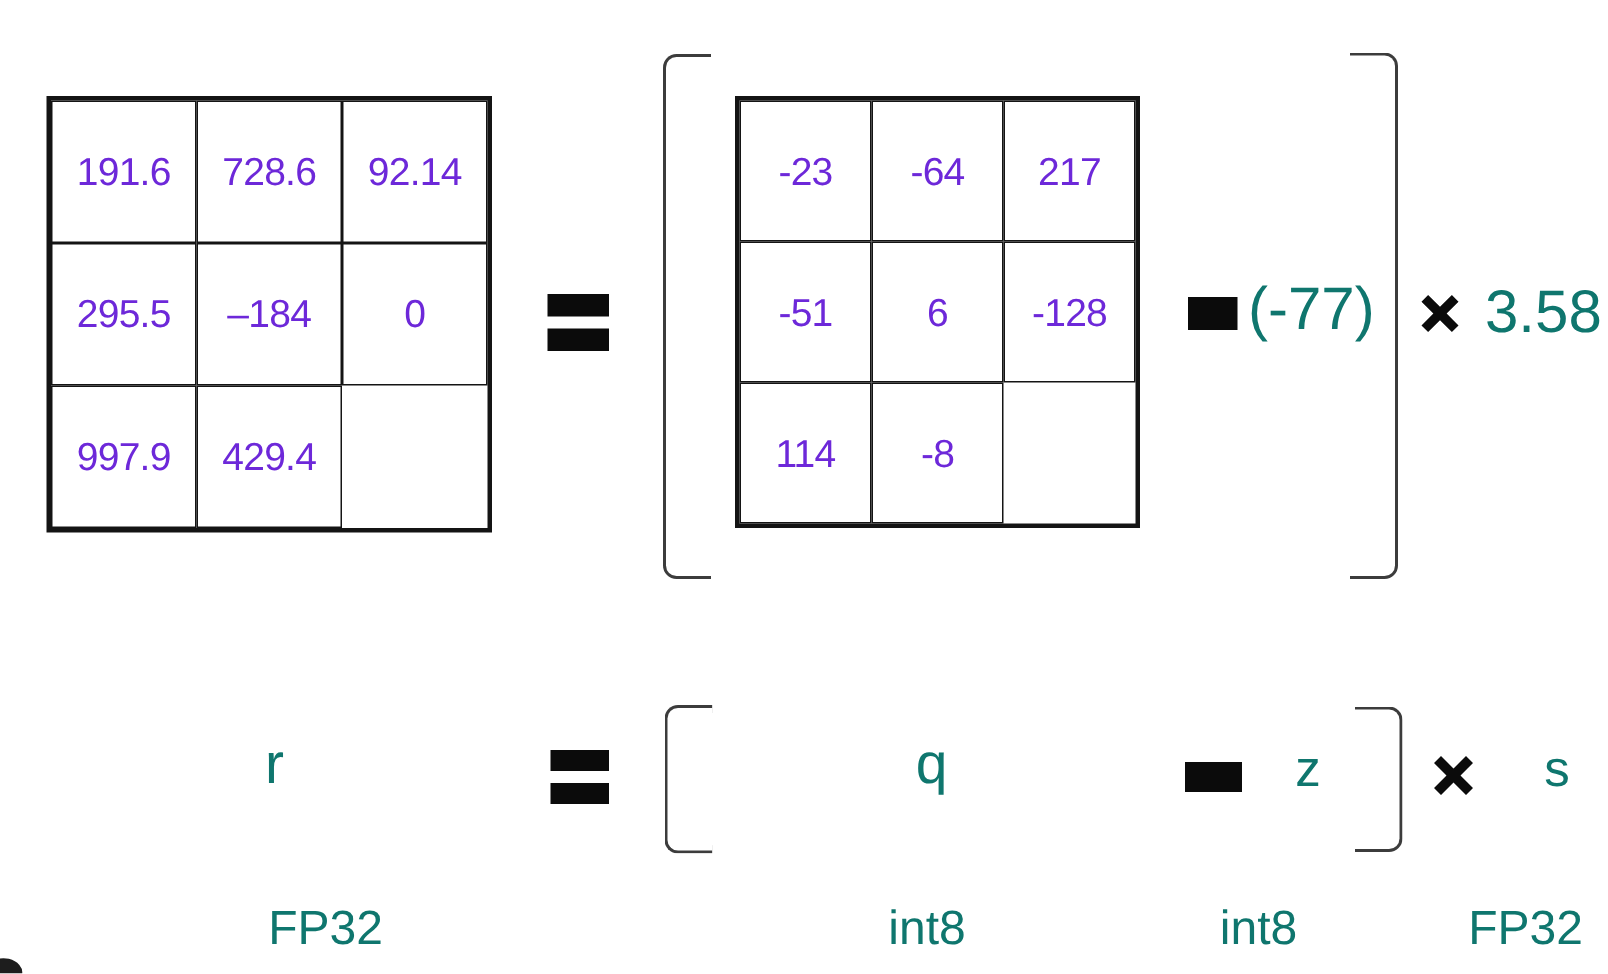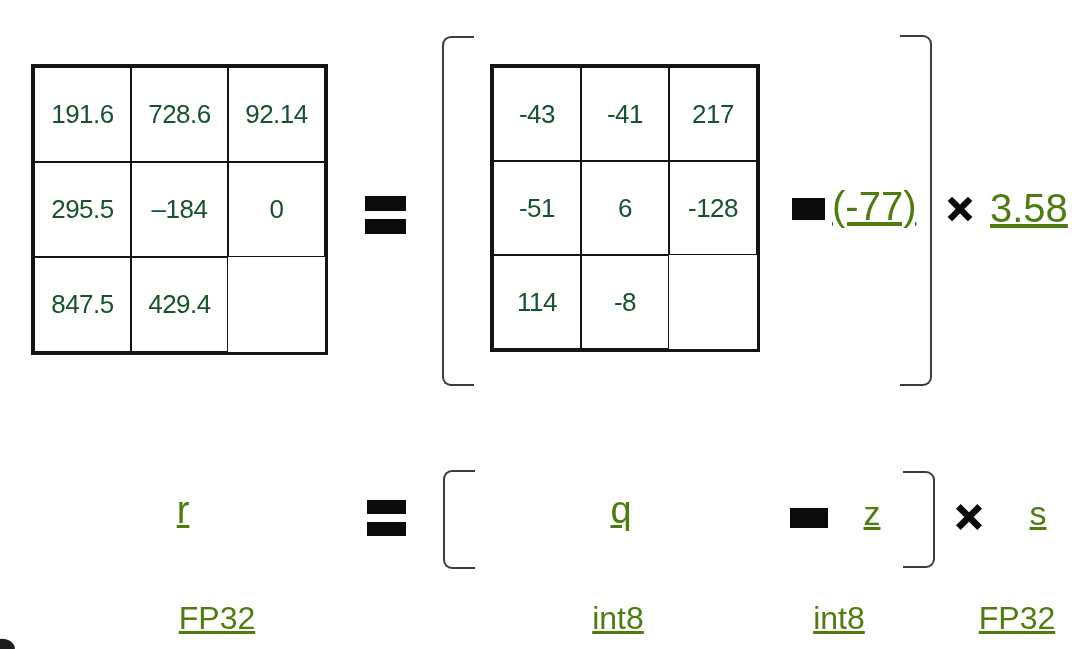--- a/index.html
+++ b/index.html
@@ -13,70 +13,70 @@
   
   .matrix{
     position:absolute;
     display:grid;
     border:3px solid #141414;
     background:#ffffff;
   }
   .matrix .cell{
     border:1.5px solid #141414;
     display:flex;align-items:center;justify-content:center;
-    font-size:26px;color:#14532d;letter-spacing:-0.5px;
+    font-size:26px;color:#6d28d9;letter-spacing:-0.5px;
   }
   .m-fp32{left:31px;top:64px;grid-template-columns:repeat(3,97px);grid-auto-rows:95px;}
   .m-int8{left:490px;top:64px;grid-template-columns:repeat(3,88px);grid-auto-rows:94px;}
   
   .eq{position:absolute;display:flex;flex-direction:column;gap:8px;}
   .eq .bar{background:#0b0b0b;}
   
   .minus{position:absolute;background:#0b0b0b;}
   
   .br{position:absolute;}
   .br.l{border:2px solid #3c3c3c;border-right:none;border-radius:9px 0 0 9px;}
   .br.r{border:2px solid #3c3c3c;border-left:none;border-radius:0 9px 9px 0;}
   
   .xmark{position:absolute;}
   
-  .txt{position:absolute;color:#4d7c0f;white-space:nowrap;text-decoration:underline;}
+  .txt{position:absolute;color:#0f766e;white-space:nowrap;}
   .center{transform:translateX(-50%);}
   .lbl{font-size:32px;}
   .artifact{
     position:absolute;left:-7px;top:639px;width:22px;height:16px;
     background:#1d1d1d;border-radius:50%;transform:rotate(14deg);
   }
 </style>
 </head>
 <body>
 
 <div id="canvas">
 
   <div class="matrix m-fp32">
     <div class="cell">191.6</div>
     <div class="cell">728.6</div>
     <div class="cell">92.14</div>
     <div class="cell">295.5</div>
     <div class="cell">–184</div>
     <div class="cell">0</div>
-    <div class="cell">847.5</div>
+    <div class="cell">997.9</div>
     <div class="cell">429.4</div>
   </div>
 
   <div class="eq" style="left:365px;top:196px;">
     <div class="bar" style="width:41px;height:15px;"></div>
     <div class="bar" style="width:41px;height:15px;"></div>
   </div>
 
   <div class="br l" style="left:442px;top:36px;width:30px;height:346px;"></div>
 
   <div class="matrix m-int8">
-    <div class="cell">-43</div>
-    <div class="cell">-41</div>
+    <div class="cell">-23</div>
+    <div class="cell">-64</div>
     <div class="cell">217</div>
     <div class="cell">-51</div>
     <div class="cell">6</div>
     <div class="cell">-128</div>
     <div class="cell">114</div>
     <div class="cell">-8</div>
   </div>
 
   <div class="minus" style="left:792px;top:198px;width:33px;height:22px;"></div>
 

